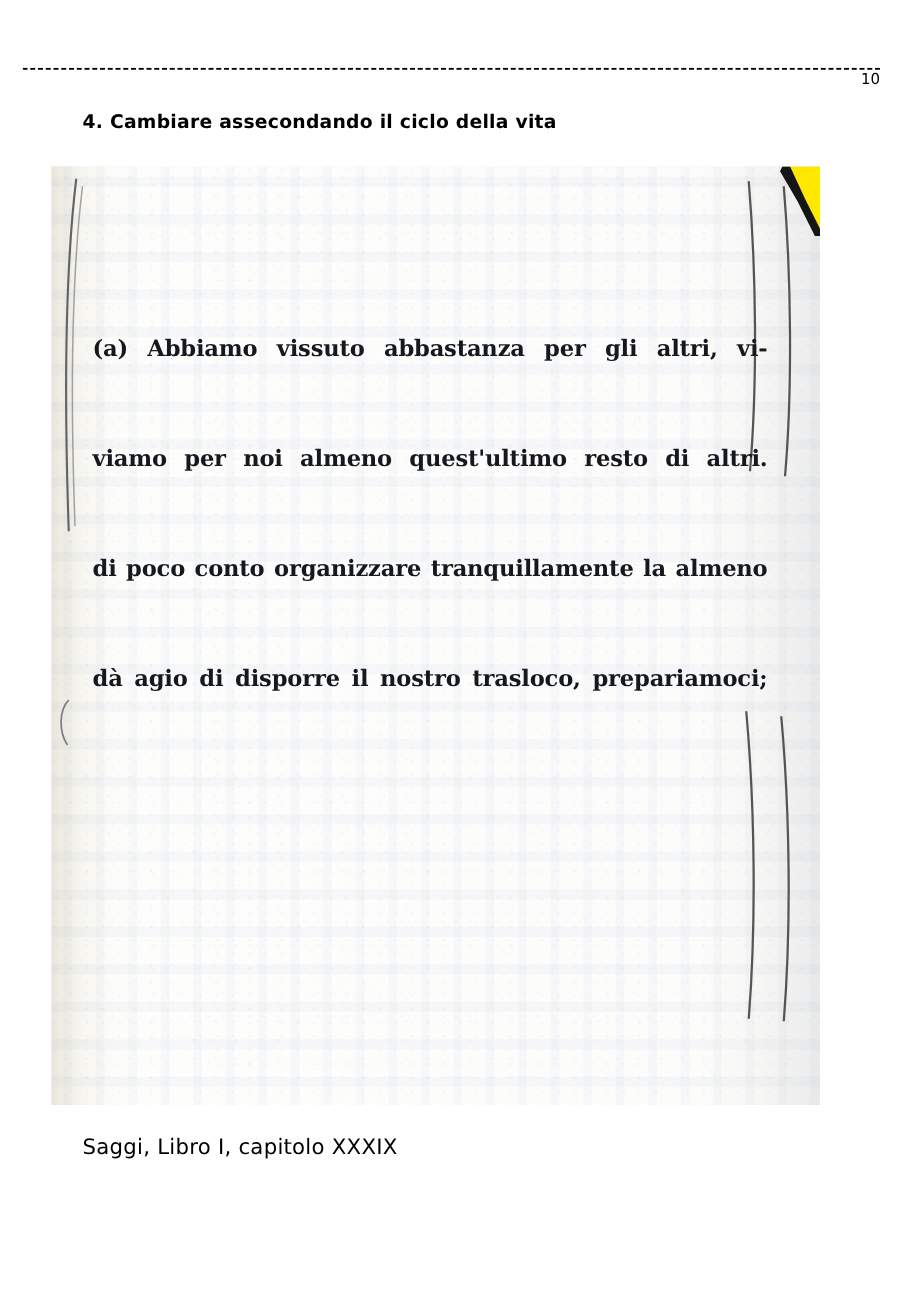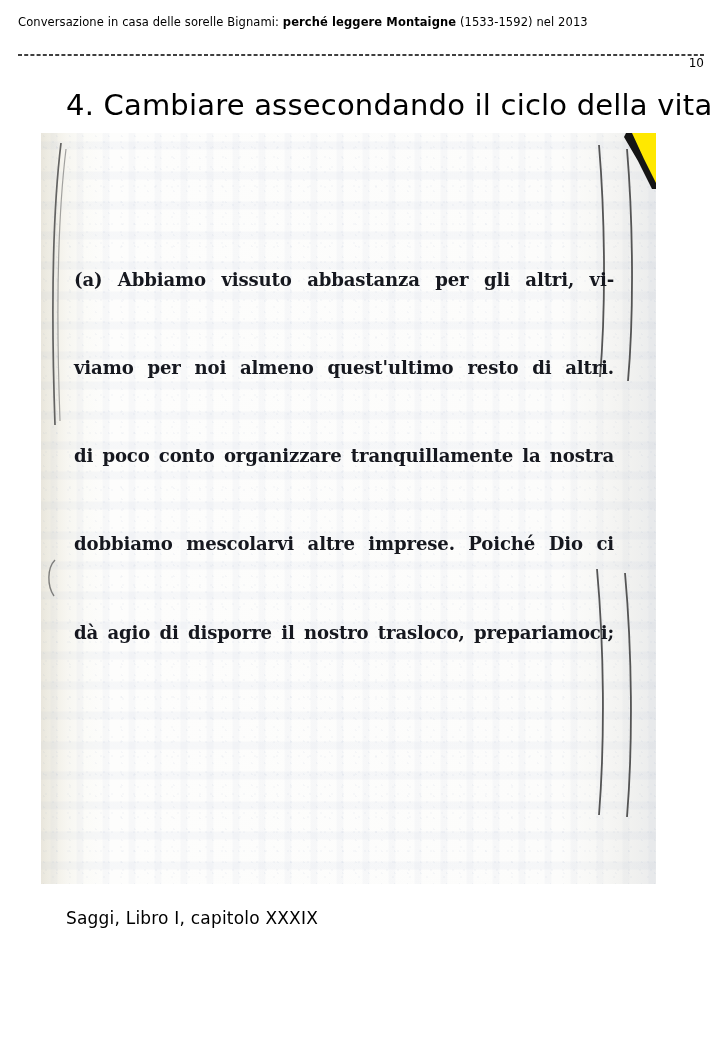--- a/index.html
+++ b/index.html
@@ -55,22 +55,22 @@
     font-size: 12px;
     line-height: 14px;
     margin-left: 12px;
   }
 
   
   .slide-title {
     position: absolute;
     left: 66px;
     top: 88px;
-    font-size: 29px;
-    font-weight: normal;
+    font-size: 15px;
+    font-weight: bold;
     letter-spacing: 0.2px;
     white-space: nowrap;
   }
 
   
   .scan {
     position: absolute;
     left: 41px;
     top: 133px;
     width: 615px;
@@ -177,21 +177,20 @@
     font-size: 17px;
     letter-spacing: 0.2px;
     white-space: nowrap;
     text-align: right;
   }
 </style>
 </head>
 <body>
 
 <div class="header">
-  <div class="header-line"><span>Conversazione in casa delle sorelle Bignami: </span><span class="bold">perché leggere Montaigne</span><span> (1533-1592) nel 2013</span></div>
 </div>
 
 <div class="rule">
   <svg class="rule-svg" width="686" height="2" viewBox="0 0 686 2" xmlns="http://www.w3.org/2000/svg">
     <line x1="0" y1="1" x2="686" y2="1" stroke="#000000" stroke-width="1.6" stroke-dasharray="4 2.2"></line>
   </svg>
 </div>
 
 <div class="page-number">10</div>
 
@@ -233,22 +232,21 @@
     <svg width="66" height="260" viewBox="0 0 66 260" xmlns="http://www.w3.org/2000/svg">
       <path d="M16 6 C 23 84, 24 176, 18 252" stroke="#3f3f3f" stroke-width="1.8" fill="none" opacity="0.88"></path>
       <path d="M44 10 C 51 88, 52 180, 46 254" stroke="#3f3f3f" stroke-width="1.8" fill="none" opacity="0.88"></path>
     </svg>
   </div>
 
   <div class="scan-text">
     <div class="para">
       <span class="scan-line">(a) Abbiamo vissuto abbastanza per gli altri, vi-</span>
       <span class="scan-line">viamo per noi almeno quest'ultimo resto di altri.</span>
-      <span class="scan-line">di poco conto organizzare tranquillamente la nostra</span>
-      <span class="scan-line">dobbiamo mescolarvi altre imprese. Poiché Dio ci</span>
+      <span class="scan-line">di poco conto organizzare tranquillamente la almeno</span>
       <span class="scan-line">dà agio di disporre il nostro trasloco, prepariamoci;</span>
       
       
       
       
       
       
       
       
       

